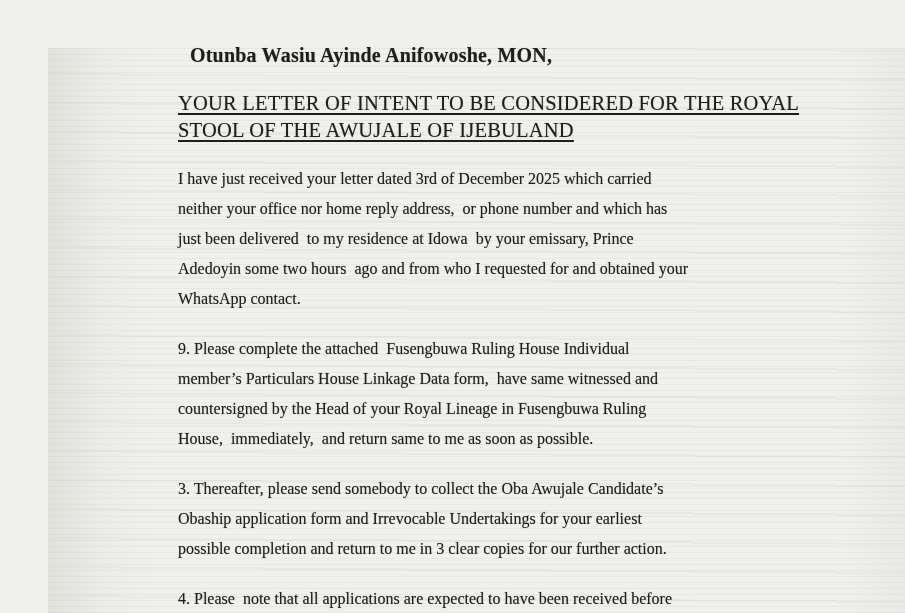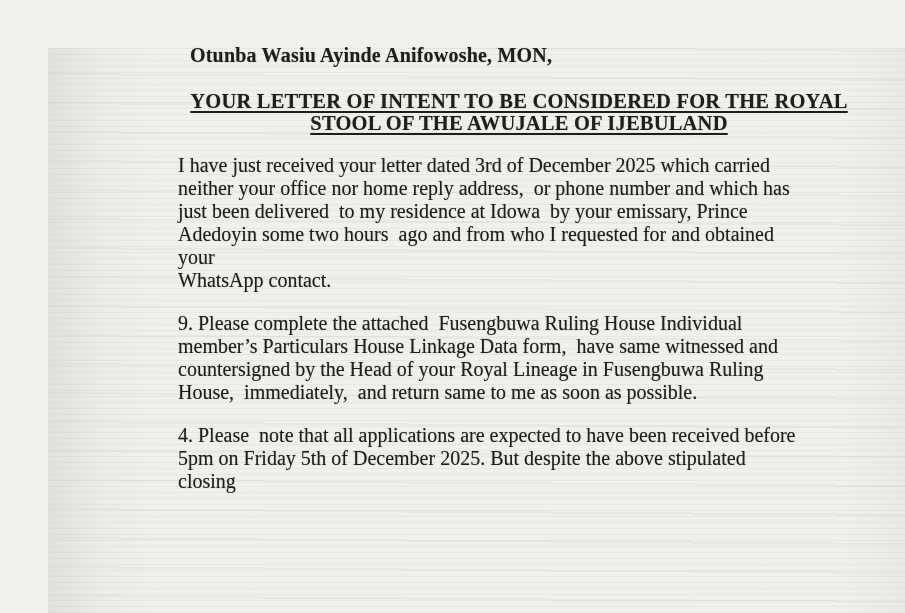--- a/index.html
+++ b/index.html
@@ -62,35 +62,35 @@
 
   .salutation {
     margin-top: 30px;
     font-size: 20px;
     line-height: 25px;
   }
 
   .subject-heading {
     margin-top: 23px;
     width: 682px;
-    text-align: center;
-    font-weight: bold;
+    text-align: left;
+    font-weight: normal;
     font-size: 20.5px;
-    line-height: 22px;
+    line-height: 27px;
     white-space: pre-line;
     text-decoration: underline;
     text-decoration-thickness: 2px;
     text-underline-offset: 3px;
     letter-spacing: 0.2px;
   }
 
   .para {
     margin-top: 20px;
-    font-size: 20px;
-    line-height: 23px;
+    font-size: 16px;
+    line-height: 30px;
     white-space: pre-wrap;
   }
 </style>
 </head>
 <body>
 
 <div class="page">
   <div class="paper-texture"></div>
 
   <div class="content">
@@ -107,18 +107,21 @@
 neither your office nor home reply address,  or phone number and which has
 just been delivered  to my residence at Idowa  by your emissary, Prince
 Adedoyin some two hours  ago and from who I requested for and obtained your
 WhatsApp contact.</div>
 
     <div class="para">9. Please complete the attached  Fusengbuwa Ruling House Individual
 member’s Particulars House Linkage Data form,  have same witnessed and
 countersigned by the Head of your Royal Lineage in Fusengbuwa Ruling
 House,  immediately,  and return same to me as soon as possible.</div>
 
+    <div class="para">3. Thereafter, please send somebody to collect the Oba Awujale Candidate’s
+Obaship application form and Irrevocable Undertakings for your earliest
+possible completion and return to me in 3 clear copies for our further action.</div>
 
     <div class="para">4. Please  note that all applications are expected to have been received before
 5pm on Friday 5th of December 2025. But despite the above stipulated closing</div>
 
   </div>
 </div>
 
 </body></html>

